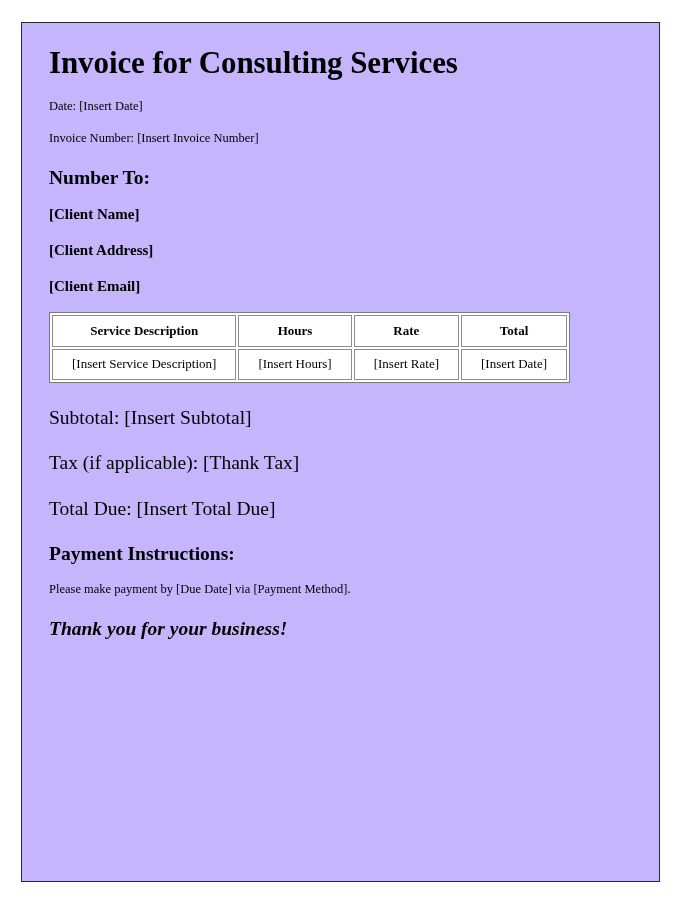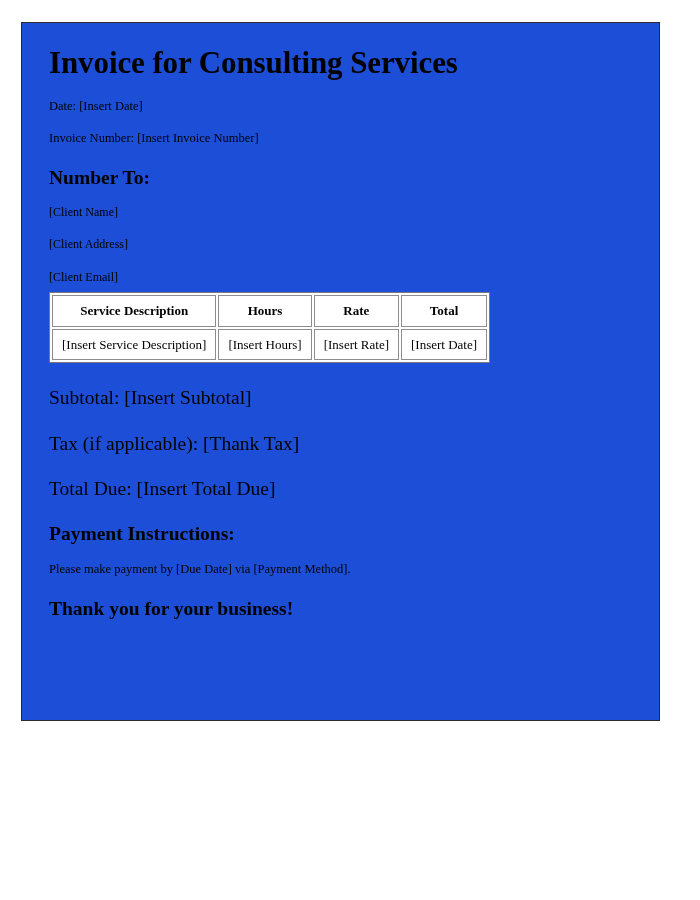--- a/index.html
+++ b/index.html
@@ -14,24 +14,24 @@
     color: #000000;
     overflow: hidden;
   }
 
   
   .page-sheet {
     position: absolute;
     left: 21px;
     top: 22px;
     width: 639px;
-    height: 699px;
+    height: 860px;
     box-sizing: border-box;
     border: 1px solid #2b2b2b;
-    background: #1d4ed8;
+    background: #c4b5fd;
   }
 
   .page-inner {
     padding: 24px 28px 0 27px;
   }
 
   
   .doc-title {
     font-size: 31px;
     font-weight: bold;
@@ -60,56 +60,58 @@
 
   .amount-line.first {
     margin-top: 24px;
   }
 
   .thanks-line {
     font-size: 19.5px;
     font-weight: bold;
     line-height: 1.15;
     margin: 21px 0 0 0;
+    font-style: italic;
   }
 
   .meta-line {
     font-size: 12.5px;
     line-height: 1.2;
     margin: 0 0 17px 0;
   }
 
   .billed-line {
-    font-size: 12px;
+    font-size: 15px;
     line-height: 1.2;
     margin: 0 0 18px 0;
+    font-weight: bold;
   }
 
   .billed-line.last {
-    margin-bottom: 8px;
+    margin-bottom: 17px;
   }
 
   .pay-note {
     font-size: 12.5px;
     line-height: 1.2;
     margin: 0 0 0 0;
   }
 
   
   .services-table {
     border-collapse: separate;
     border-spacing: 2px;
     border: 1px solid #7a7a7a;
     margin: 0 0 0 0;
     background: #ffffff;
   }
   .services-table th,
   .services-table td {
     border: 1px solid #8d8d8d;
-    padding: 4px 9px;
+    padding: 4px 19px;
     text-align: center;
     vertical-align: middle;
     white-space: nowrap;
   }
   .services-table th {
     font-size: 13px;
     font-weight: bold;
     height: 22px;
   }
   .services-table td {

